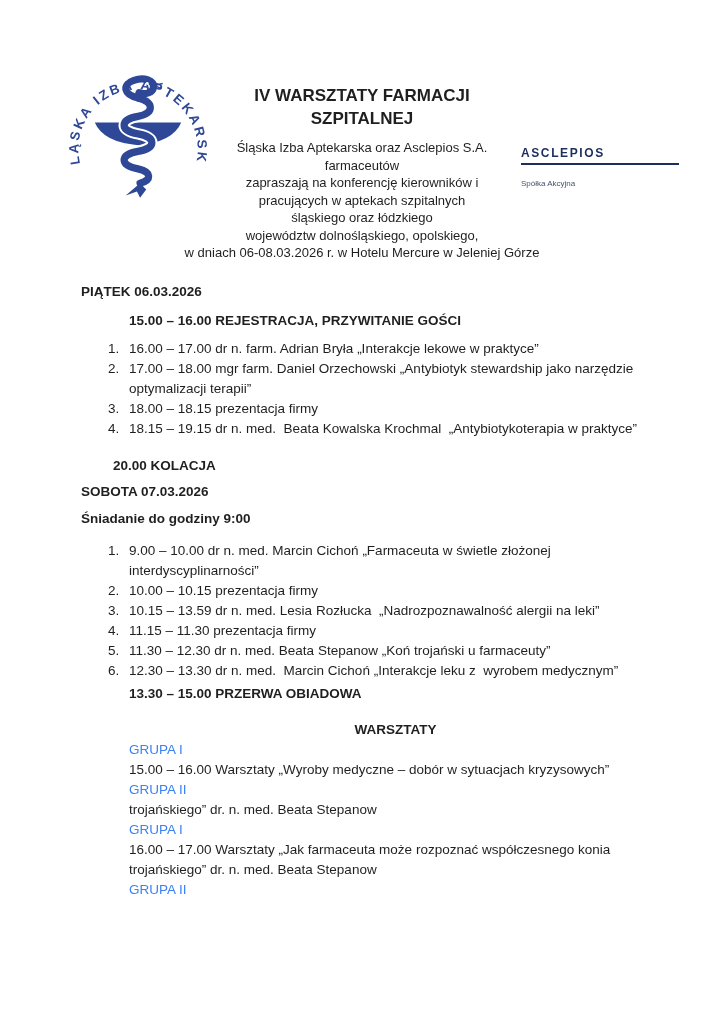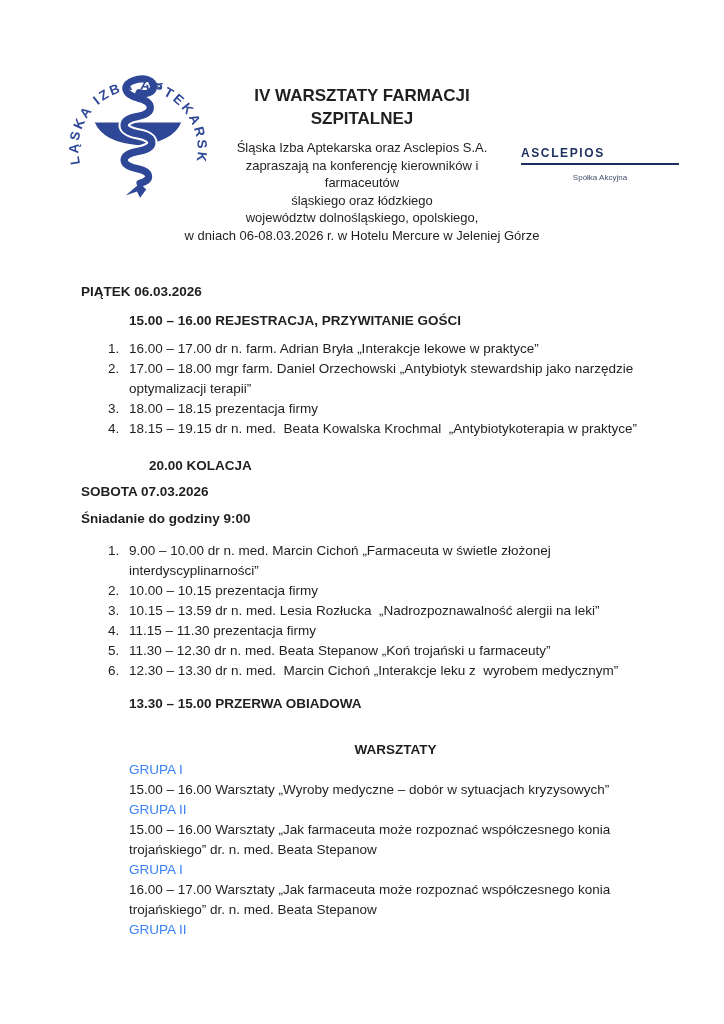--- a/index.html
+++ b/index.html
@@ -15,35 +15,35 @@
   }
   
   .header{position:relative;height:276px;}
   .chamber-logo{position:absolute;left:66px;top:72px;width:144px;height:132px;}
   .asclepios{position:absolute;left:521px;top:146px;width:158px;}
   .asclepios-word{
     font-weight:800;font-size:12px;letter-spacing:1.6px;color:#1c2e5e;
     line-height:15px;white-space:pre;
   }
   .asclepios-rule{height:2px;background:#1c2e5e;margin-top:2px;}
-  .asclepios-sub{font-size:8px;color:#44516b;text-align:center;margin-top:8px;line-height:9px;white-space:pre;}
+  .asclepios-sub{font-size:8px;color:#44516b;text-align:left;margin-top:14px;line-height:9px;white-space:pre;}
   .header-text{position:absolute;left:92px;right:92px;top:84px;text-align:center;}
   .doc-title{font-weight:bold;font-size:17px;line-height:23px;white-space:pre;}
   .intro{margin-top:9px;}
   .intro .line{font-size:13px;line-height:17.5px;white-space:pre;}
   
   .content{padding:0 62px 0 81px;}
   .sect-heading{font-weight:bold;white-space:pre;}
   .h-friday{margin-top:6px;}
   .h-registration{margin-top:9px;margin-left:48px;}
-  .h-dinner{margin-top:17px;margin-left:68px;}
+  .h-dinner{margin-top:17px;margin-left:32px;}
   .h-saturday{margin-top:6px;}
   .h-breakfast{margin-top:7px;}
-  .h-lunch{margin-top:13px;margin-left:48px;}
-  .h-warsztaty{margin-top:26px;margin-left:48px;text-align:center;}
+  .h-lunch{margin-top:3px;margin-left:48px;}
+  .h-warsztaty{margin-top:16px;margin-left:48px;text-align:center;}
   ol.agenda{list-style:none;margin:8px 0 0 0;padding:0 0 0 27px;}
   ol.agenda.sat{margin-top:12px;}
   ol.agenda li{display:flex;align-items:flex-start;}
   ol.agenda .num{width:21px;flex:0 0 21px;white-space:pre;}
   .item-lines{flex:1 1 auto;}
   .line{white-space:pre;}
   .workshops{margin:0 0 0 48px;}
   .grupa{color:#3b82f6;white-space:pre;}
 </style>
 </head>
@@ -81,24 +81,25 @@
       <div class="asclepios-sub">Spółka Akcyjna</div>
     </div>
 
     <div class="header-text">
       <div class="doc-title">IV WARSZTATY FARMACJI</div>
       <div class="doc-title">SZPITALNEJ</div>
       <div class="intro">
 
           <div class="line">Śląska Izba Aptekarska oraz Asclepios S.A.</div>
 
+          <div class="line">farmaceutów</div>
+
           <div class="line">zapraszają na konferencję kierowników i</div>
 
-          <div class="line">farmaceutów</div>
-
+          <div class="line">pracujących w aptekach szpitalnych</div>
 
           <div class="line">śląskiego oraz łódzkiego</div>
 
           <div class="line">województw dolnośląskiego, opolskiego,</div>
 
           <div class="line">w dniach 06-08.03.2026 r. w Hotelu Mercure w Jeleniej Górze</div>
         </div>
     </div>
   </div>
 
@@ -198,21 +199,20 @@
         <div>
           <div class="grupa">GRUPA I</div>
           <div class="w-lines">
             <div class="line">15.00 – 16.00 Warsztaty „Wyroby medyczne – dobór w sytuacjach kryzysowych”</div>
           </div>
         </div>
 
         <div>
           <div class="grupa">GRUPA II</div>
           <div class="w-lines">
-            <div class="line">15.00 – 16.00 Warsztaty „Jak farmaceuta może rozpoznać współczesnego konia</div>
             <div class="line">trojańskiego” dr. n. med. Beata Stepanow</div>
           </div>
         </div>
 
         <div>
           <div class="grupa">GRUPA I</div>
           <div class="w-lines">
             <div class="line">16.00 – 17.00 Warsztaty „Jak farmaceuta może rozpoznać współczesnego konia</div>
             <div class="line">trojańskiego” dr. n. med. Beata Stepanow</div>
           </div>

